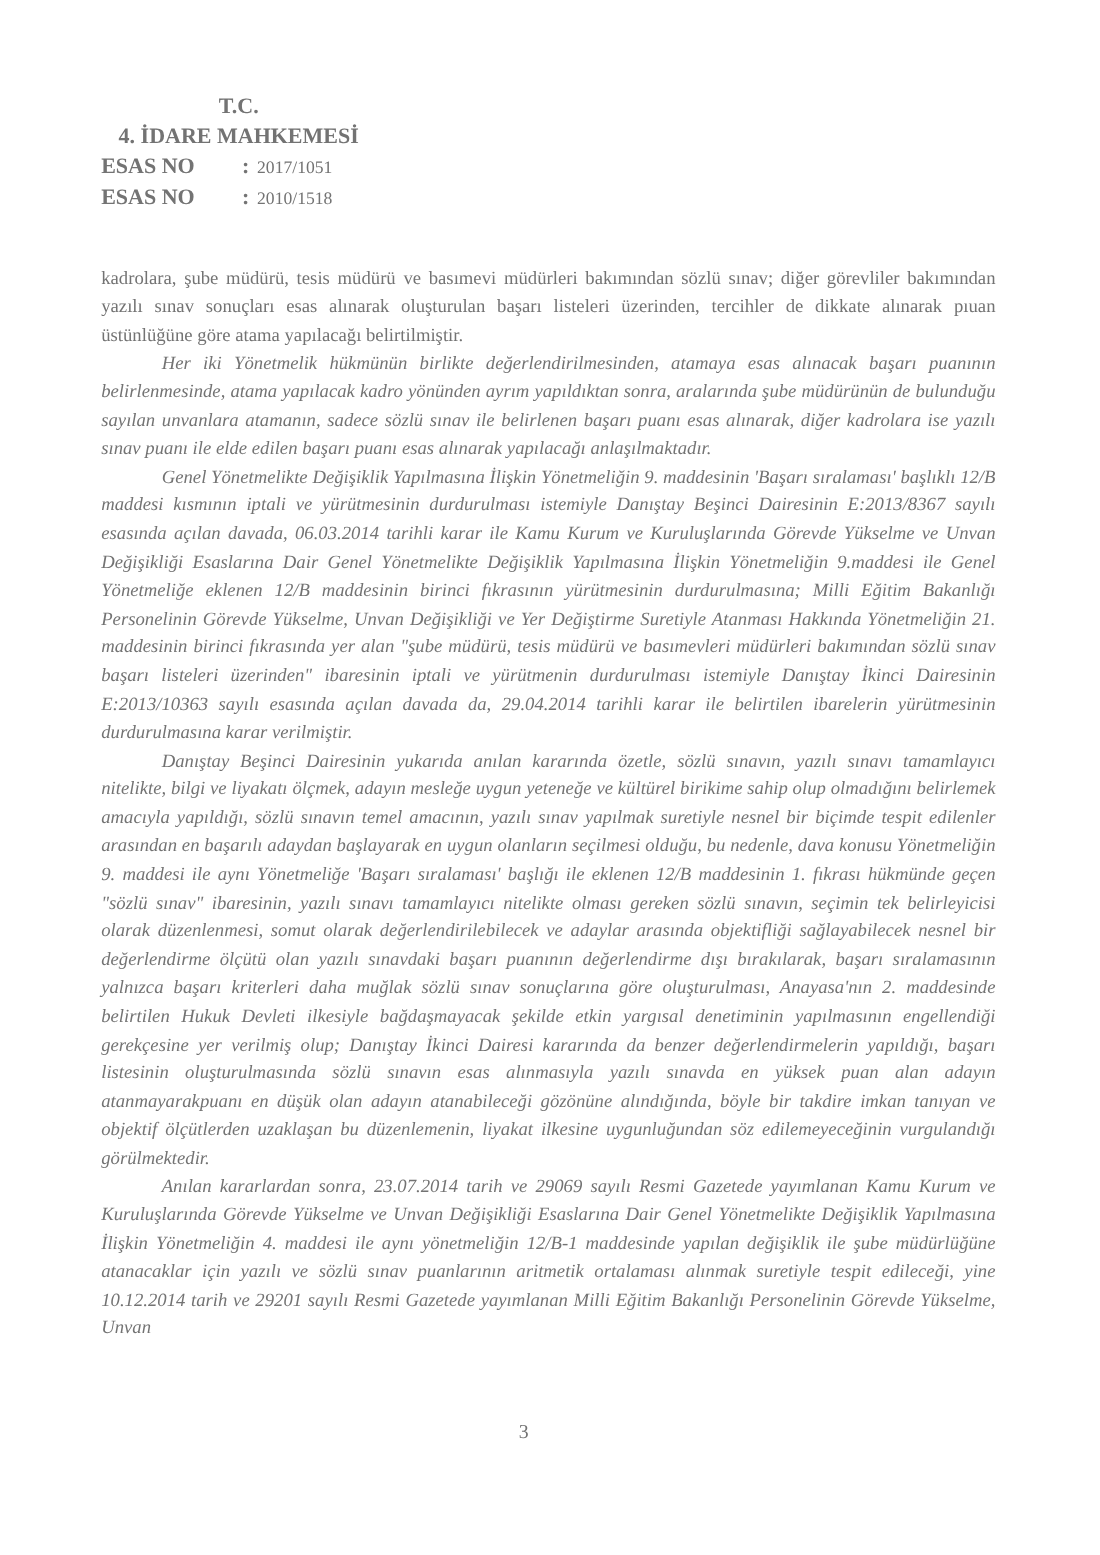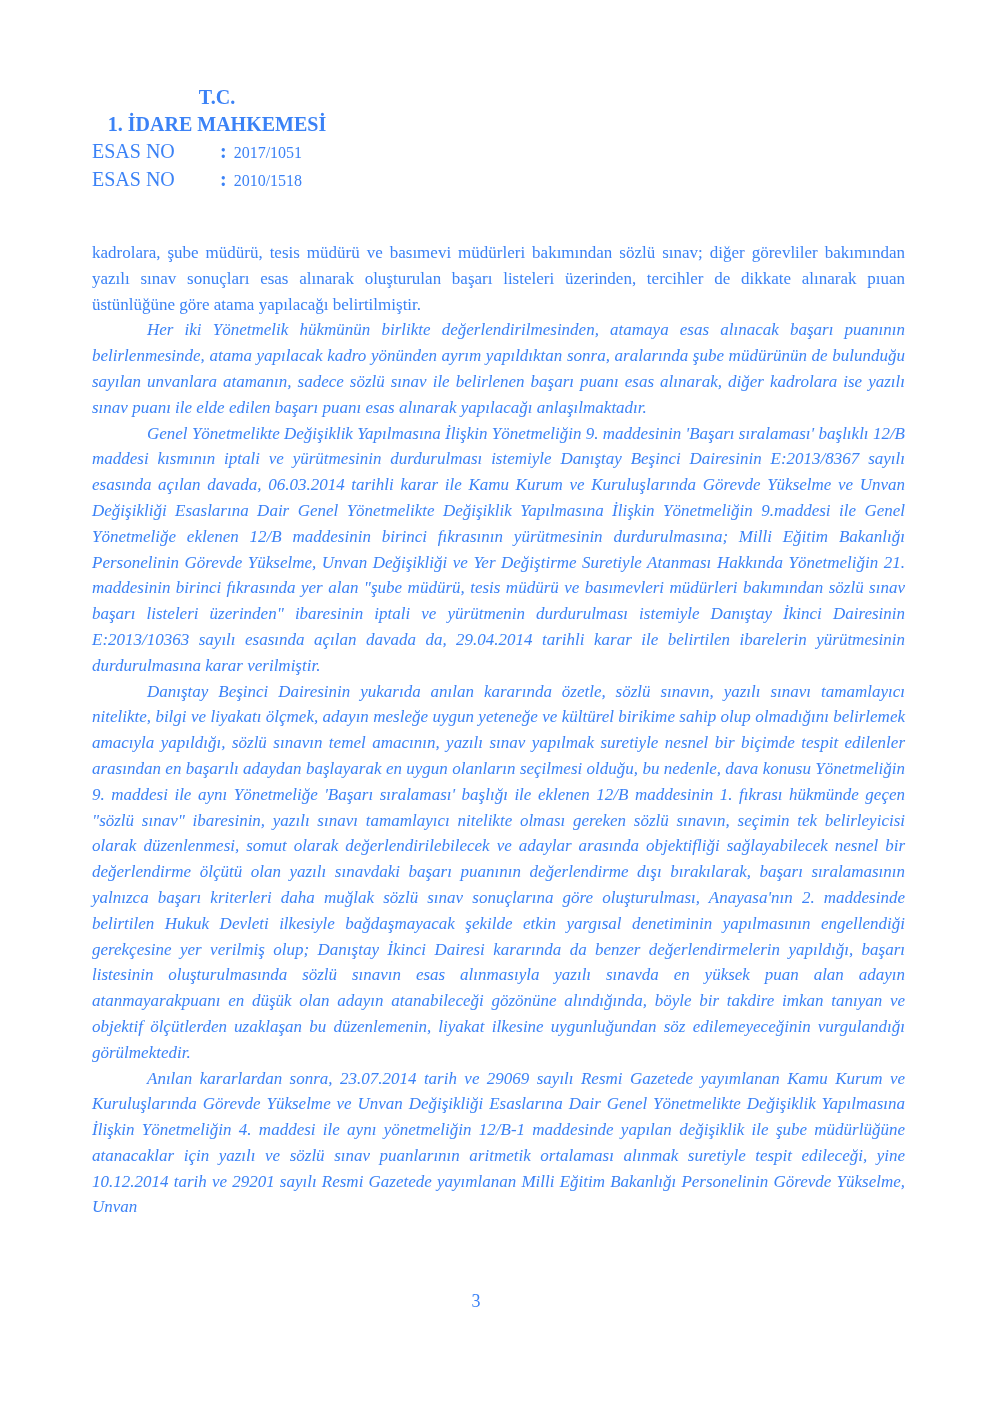--- a/index.html
+++ b/index.html
@@ -6,21 +6,21 @@
     margin: 0;
     padding: 0;
     background: #ffffff;
   }
   .page {
     position: relative;
     width: 952px;
     height: 1414px;
     background: #ffffff;
     font-family: "Liberation Serif", serif;
-    color: #3b82f6;
+    color: #737373;
     overflow: hidden;
   }
   .court-header {
     position: absolute;
     left: 92px;
     top: 84px;
     font-weight: bold;
     font-size: 20px;
     line-height: 27px;
   }
@@ -29,21 +29,21 @@
     text-align: center;
   }
   .no-row {
     display: flex;
     align-items: baseline;
     line-height: 27px;
   }
   .no-label {
     display: inline-block;
     width: 128px;
-    font-weight: normal;
+    font-weight: bold;
   }
   .no-colon {
     font-weight: bold;
     margin-right: 7px;
   }
   .no-value {
     font-weight: normal;
     font-size: 16px;
   }
   .body-text {
@@ -72,21 +72,21 @@
   }
 </style>
 </head>
 <body>
 
 <div class="page">
 
   <div class="court-header">
     <div class="center-block">
       <div>T.C.</div>
-      <div>1. İDARE MAHKEMESİ</div>
+      <div>4. İDARE MAHKEMESİ</div>
     </div>
     <div class="no-row">
       <span class="no-label">ESAS NO</span>
       <span class="no-colon">:</span>
       <span class="no-value">2017/1051</span>
     </div>
     <div class="no-row">
       <span class="no-label">ESAS NO</span>
       <span class="no-colon">:</span>
       <span class="no-value">2010/1518</span>

